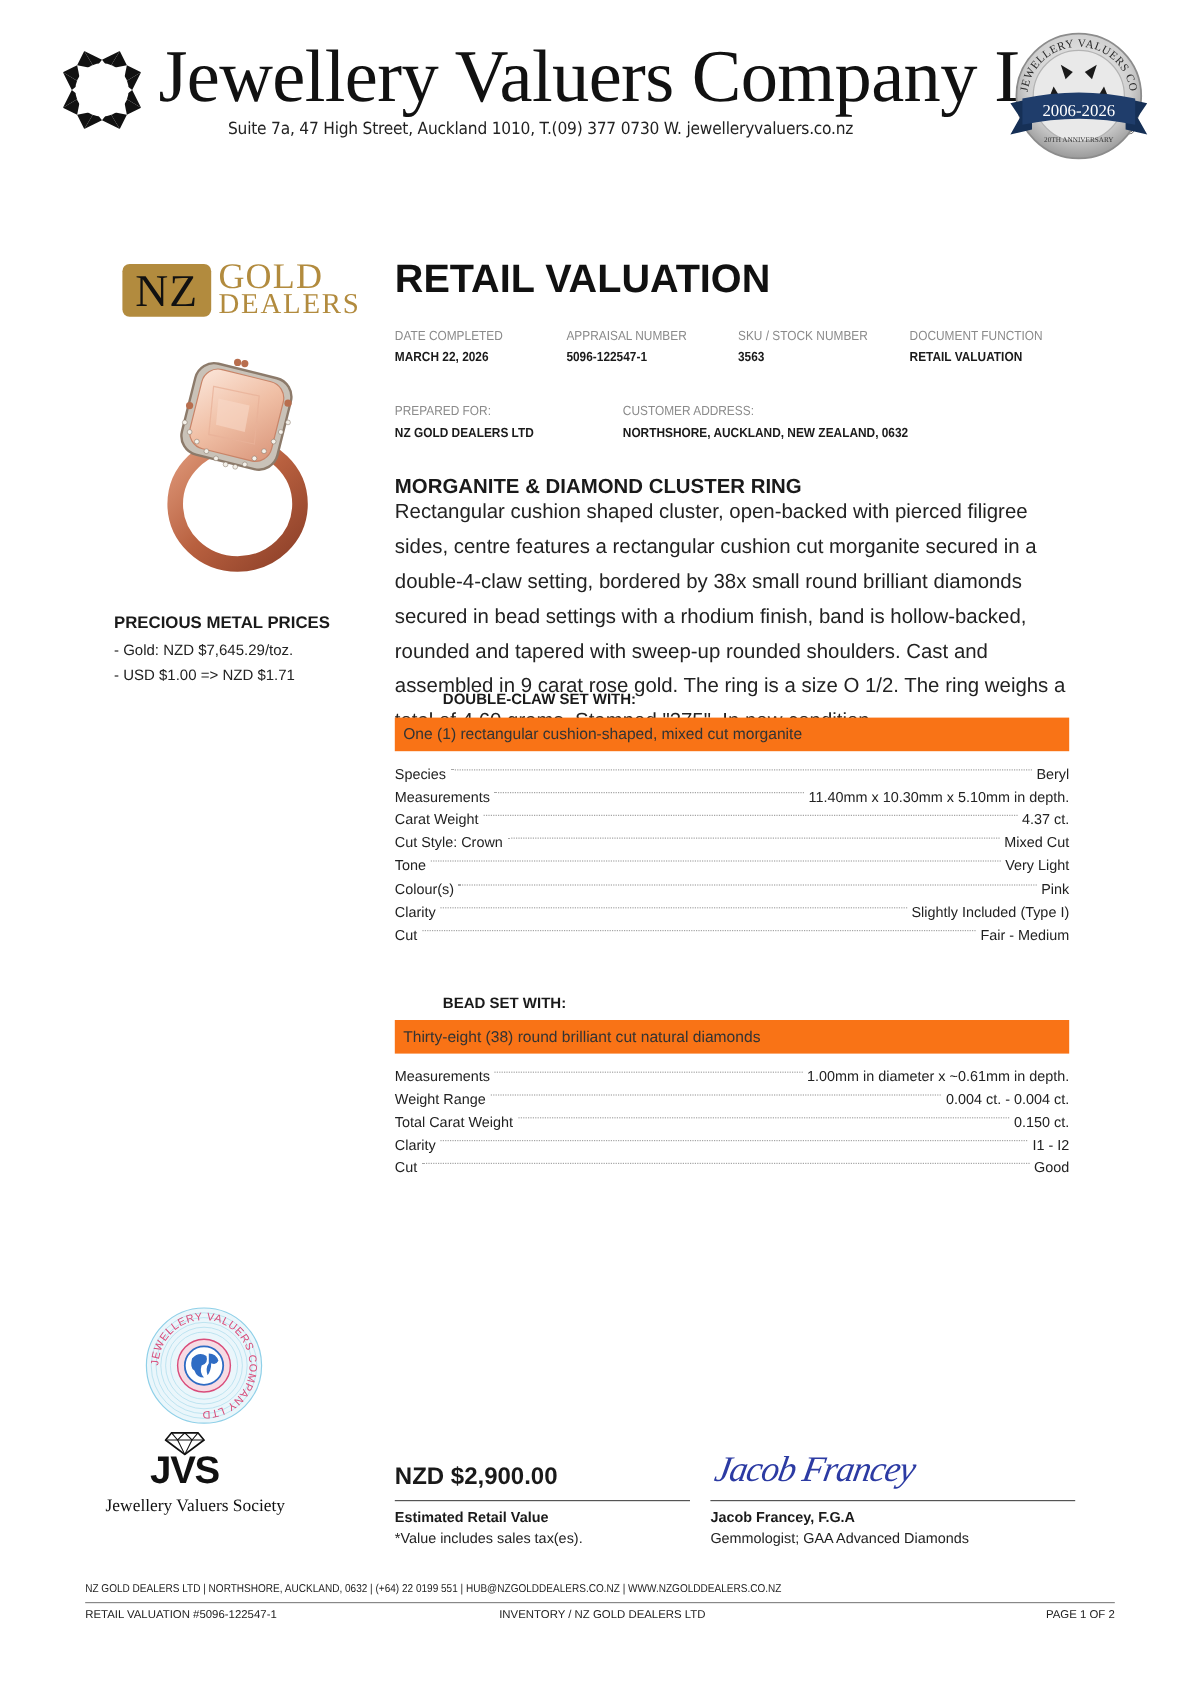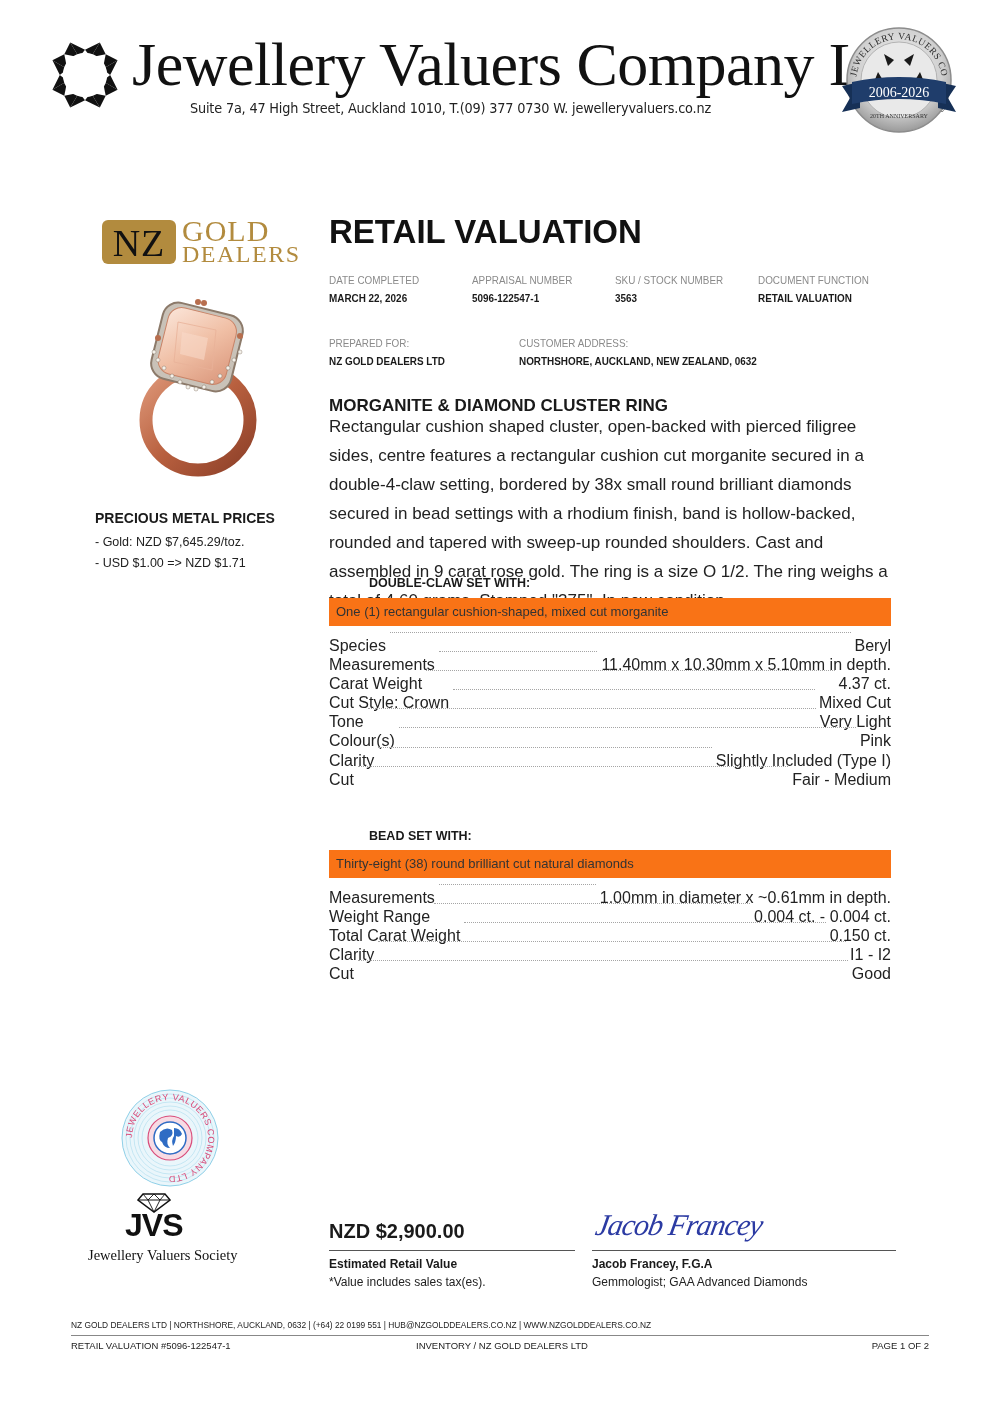--- a/index.html
+++ b/index.html
@@ -41,21 +41,21 @@
   .meta-label { font-family: "Liberation Sans", sans-serif; font-size: 11px; color: #8a8a8a; letter-spacing: 0; white-space: nowrap; transform: scaleX(0.9); transform-origin: left; }
   .meta-value { font-family: "Liberation Sans", sans-serif; font-size: 11px; font-weight: bold; color: #1a1a1a; margin-top: 6px; white-space: nowrap; transform: scaleX(0.9); transform-origin: left; }
 
   .item-title { position: absolute; left: 0; top: 186px; font-size: 17px; font-weight: bold; color: #1a1a1a; white-space: nowrap; }
   .item-desc { position: absolute; left: 0; top: 202px; width: 572px; font-size: 17px; line-height: 29px; color: #222; }
 
   .section-label { position: absolute; left: 0; font-size: 12.5px; font-weight: bold; color: #1a1a1a; padding-left: 40px; }
   .gray-box { position: absolute; left: 0; width: 562px; height: 28px; background: #f97316; padding-left: 7px; font-size: 13px; line-height: 28px; color: #333; }
 
   .spec-list { position: absolute; left: 0; width: 562px; }
-  .spec-row { display: flex; align-items: flex-start; height: 19.1px; font-size: 16px; color: #222; line-height: 19px; }
+  .spec-row { display: flex; align-items: center; height: 19.1px; font-size: 12px; color: #222; line-height: 19px; }
   .spec-row .k { white-space: nowrap; }
   .spec-row .dots { flex: 1; border-bottom: 1px dotted #a5a5a5; margin: 0 4px; position: relative; top: -4px; }
   .spec-row .v { white-space: nowrap; text-align: right; }
 
   
   .value-block { position: absolute; left: 329px; top: 1214px; width: 246px; }
   .value-amount { font-size: 20px; font-weight: bold; color: #1a1a1a; height: 34px; line-height: 34px; }
   .value-rule { border-top: 1.5px solid #555; margin-top: 2px; }
   .value-label { font-size: 12px; font-weight: bold; color: #1a1a1a; margin-top: 6px; }
   .value-note { font-size: 12px; color: #222; margin-top: 4px; }

